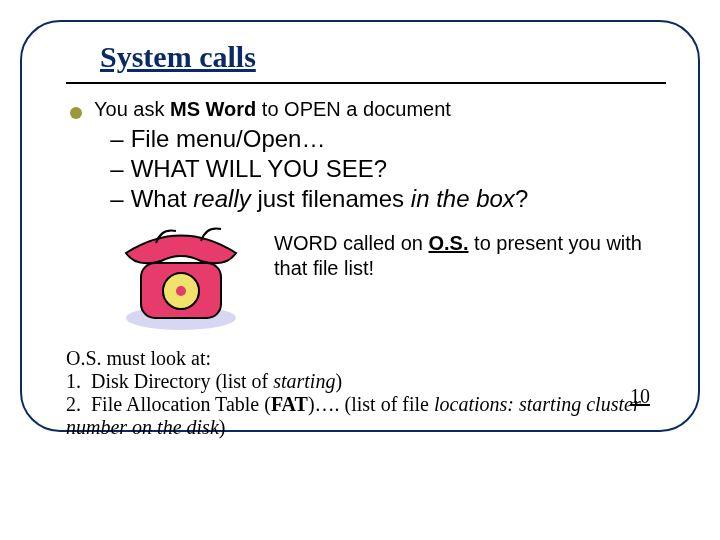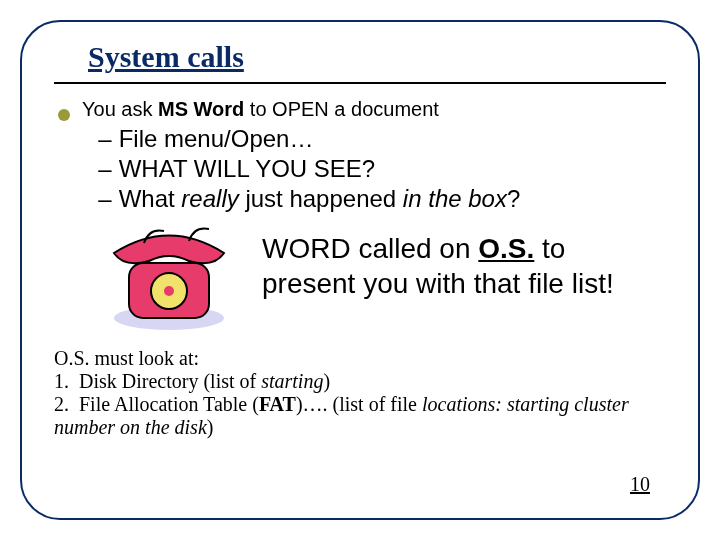--- a/index.html
+++ b/index.html
@@ -1,27 +1,27 @@
 <!DOCTYPE html>
 <html><head>
 <meta charset="utf-8">
 <style>
   html,body{margin:0;padding:0;width:720px;height:540px;background:#fff;font-family:Arial,Helvetica,sans-serif;color:#000;}
-  .slide{position:absolute;left:20px;top:20px;width:680px;height:500px;border:2px solid #0a2a66;border-radius:40px;box-sizing:border-box;padding:18px 32px 18px 32px;}
+  .slide{position:absolute;left:20px;top:20px;width:680px;height:412px;border:2px solid #0a2a66;border-radius:40px;box-sizing:border-box;padding:18px 32px 18px 44px;}
   .title{font-family:"Comic Sans MS","Comic Sans",cursive;font-size:30px;font-weight:bold;color:#0a2a66;text-decoration:underline;margin:0 0 8px 34px;}
   hr.sep{border:none;border-top:2px solid #000;margin:8px 0 14px 0;}
-  .main-bullet{display:flex;align-items:flex-end;font-size:20px;margin-bottom:4px;}
+  .main-bullet{display:flex;align-items:center;font-size:20px;margin-bottom:4px;}
   .dot{width:12px;height:12px;border-radius:50%;background:#9a9a3a;margin:6px 12px 0 4px;flex:0 0 auto;}
   .sub{font-size:24px;margin-left:44px;margin-top:2px;}
   .dash{display:inline-block;width:14px;text-align:center;}
   .em{font-style:italic;}
   .bold{font-weight:bold;}
   .row2{display:flex;align-items:flex-start;margin-top:10px;}
   .phone{width:150px;height:110px;flex:0 0 auto;margin-left:40px;}
-  .msg{font-size:28px;margin-left:18px;margin-top:8px;line-height:1.25;}
+  .msg{font-size:20px;margin-left:18px;margin-top:8px;line-height:1.25;}
   .msg .und{text-decoration:underline;}
   .look{font-family:"Times New Roman",serif;font-size:20px;margin-top:14px;}
   .look .ital{font-style:italic;}
   .pagenum{position:absolute;right:48px;bottom:22px;font-family:"Times New Roman",serif;font-size:20px;text-decoration:underline;}
 </style>
 </head>
 <body>
 
 <div class="slide">
 
@@ -39,21 +39,21 @@
     <span class="dash">–</span>
     <span>File menu/Open…</span>
   </div>
   <div class="sub">
     <span class="dash">–</span>
     <span>WHAT WILL YOU SEE?</span>
   </div>
   <div class="sub">
     <span class="dash">–</span>
     <span>
-      <span>What </span><span class="em">really</span><span> just happened </span><span class="em">in the box</span><span>?</span>
+      <span>What </span><span class="em">really</span><span> just filenames </span><span class="em">in the box</span><span>?</span>
     </span>
   </div>
 
   <div class="row2">
     <svg class="phone" viewBox="0 0 150 110">
       <ellipse cx="75" cy="95" rx="55" ry="12" fill="#d7d7f4"></ellipse>
       <rect x="35" y="40" width="80" height="55" rx="14" fill="#e63b6b" stroke="#000" stroke-width="2"></rect>
       <circle cx="75" cy="68" r="18" fill="#f0e26a" stroke="#000" stroke-width="2"></circle>
       <circle cx="75" cy="68" r="5" fill="#e63b6b"></circle>
       <path d="M20 30 Q75 -5 130 30 Q120 45 95 38 Q75 28 55 38 Q30 45 20 30 Z" fill="#e63b6b" stroke="#000" stroke-width="2"></path>

